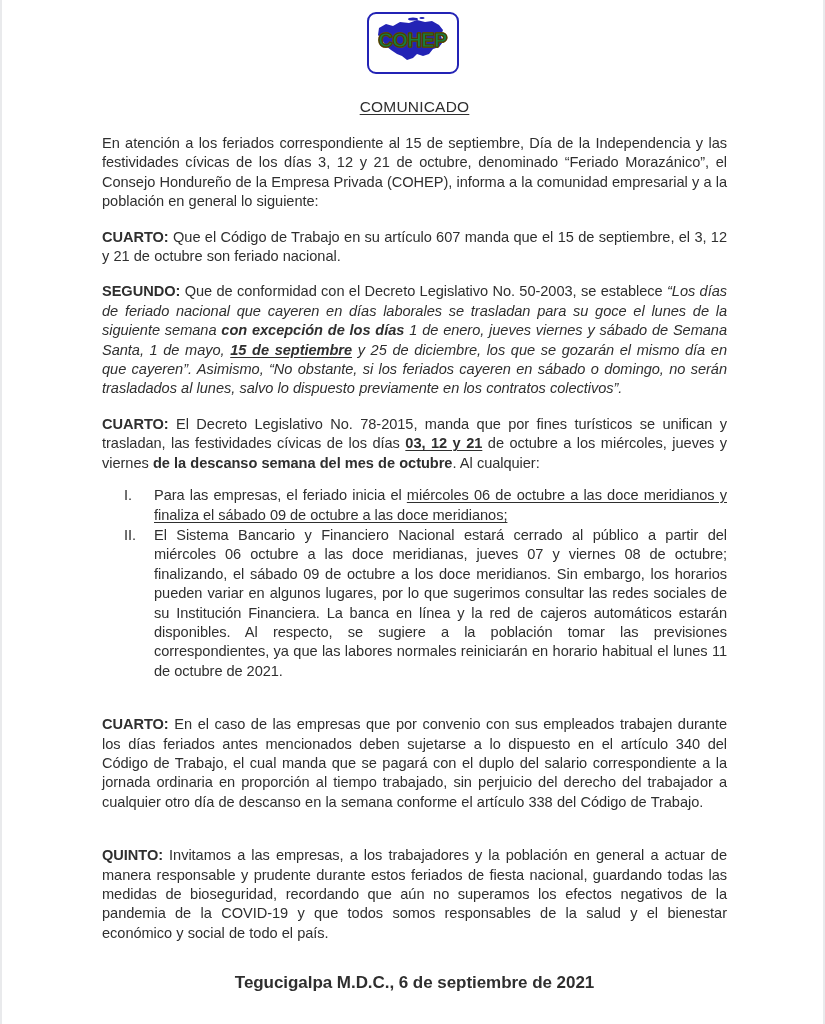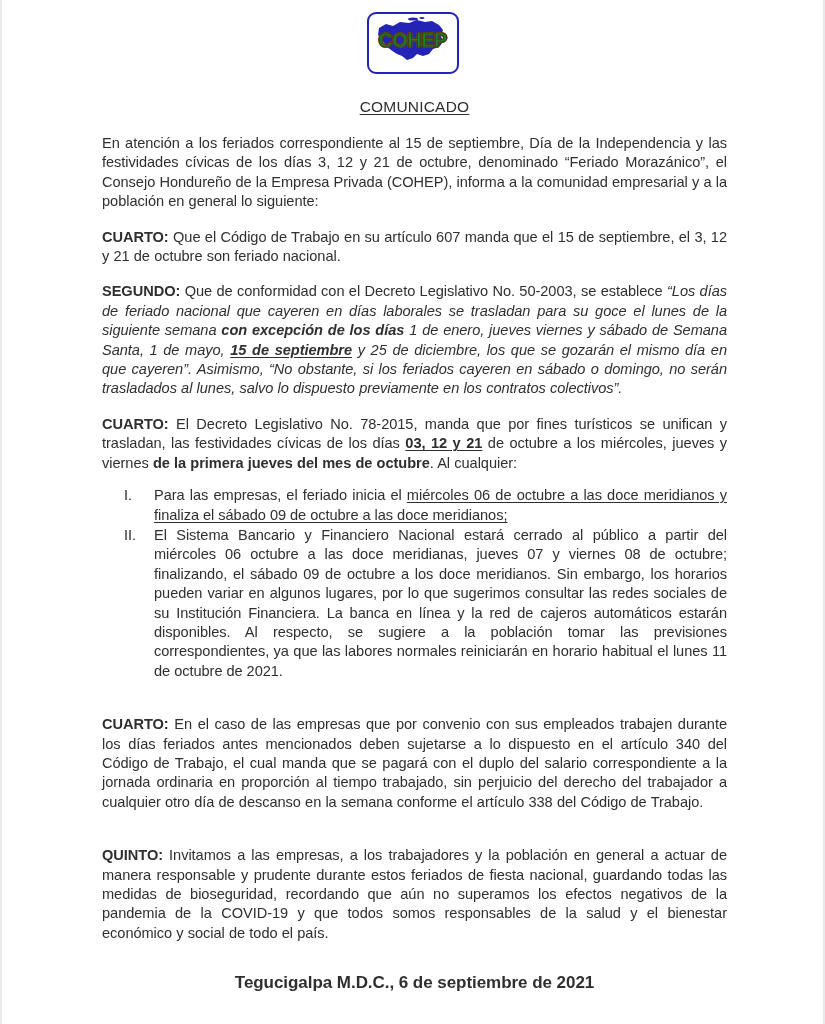--- a/index.html
+++ b/index.html
@@ -151,21 +151,21 @@
     <h1 class="comunicado">
       <span>COMUNICADO</span>
     </h1>
 
     <p class="para"><span>En atención a los feriados correspondiente al 15 de septiembre, Día de la Independencia y las festividades cívicas de los días 3, 12 y 21 de octubre, denominado “Feriado Morazánico”, el Consejo Hondureño de la Empresa Privada (COHEP), informa a la comunidad empresarial y a la población en general lo siguiente:</span></p>
 
     <p class="para"><span class="lead">CUARTO:</span><span> Que el Código de Trabajo en su artículo 607 manda que el 15 de septiembre, el 3, 12 y 21 de octubre son feriado nacional.</span></p>
 
     <p class="para"><span class="lead">SEGUNDO:</span><span> Que de conformidad con el Decreto Legislativo No. 50-2003, se establece </span><span class="i">“Los días de feriado nacional que cayeren en días laborales se trasladan para su goce el lunes de la siguiente semana </span><span class="i b">con excepción de los días</span><span class="i"> 1 de enero, jueves viernes y sábado de Semana Santa, 1 de mayo, </span><span class="i bu">15 de septiembre</span><span class="i"> y 25 de diciembre, los que se gozarán el mismo día en que cayeren”.</span><span class="i"> Asimismo, </span><span class="i">“No obstante, si los feriados cayeren en sábado o domingo, no serán trasladados al lunes, salvo lo dispuesto previamente en los contratos colectivos”.</span></p>
 
-    <p class="para"><span class="lead">CUARTO:</span><span> El Decreto Legislativo No. 78-2015, manda que por fines turísticos se unifican y trasladan, las festividades cívicas de los días </span><span class="bu">03, 12 y 21</span><span> de octubre a los miércoles, jueves y viernes </span><span class="b">de la primera jueves del mes de octubre</span><span>. Al cualquier:</span></p>
+    <p class="para"><span class="lead">CUARTO:</span><span> El Decreto Legislativo No. 78-2015, manda que por fines turísticos se unifican y trasladan, las festividades cívicas de los días </span><span class="bu">03, 12 y 21</span><span> de octubre a los miércoles, jueves y viernes </span><span class="b">de la descanso semana del mes de octubre</span><span>. Al cualquier:</span></p>
 
     <ol class="roman">
       <li>
         <span class="marker">I.</span><span>Para las empresas, el feriado inicia el </span><span class="u">miércoles 06 de octubre a las doce meridianos y finaliza el sábado 09 de octubre a las doce meridianos;</span>
       </li>
       <li>
         <span class="marker">II.</span><span>El Sistema Bancario y Financiero Nacional estará cerrado al público a partir del miércoles 06 octubre a las doce meridianas, jueves 07 y viernes 08 de octubre; finalizando, el sábado 09 de octubre a los doce meridianos. Sin embargo, los horarios pueden variar en algunos lugares, por lo que sugerimos consultar las redes sociales de su Institución Financiera. La banca en línea y la red de cajeros automáticos estarán disponibles. Al respecto, se sugiere a la población tomar las previsiones correspondientes, ya que las labores normales reiniciarán en horario habitual el lunes 11 de octubre de 2021.</span><span class="u"></span>
       </li>
     </ol>
 

